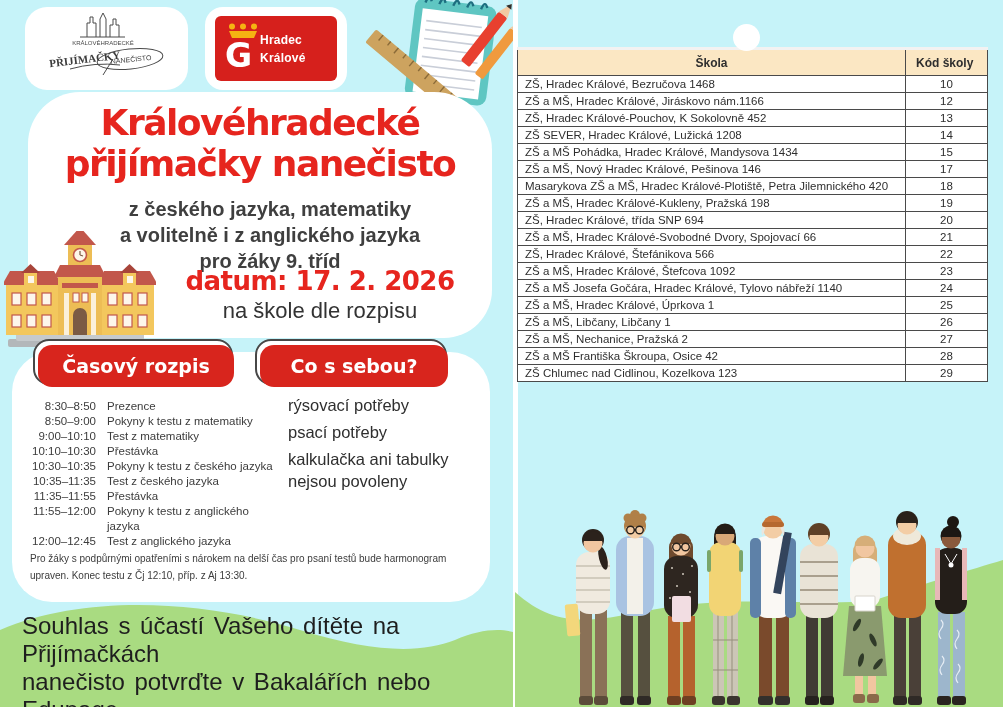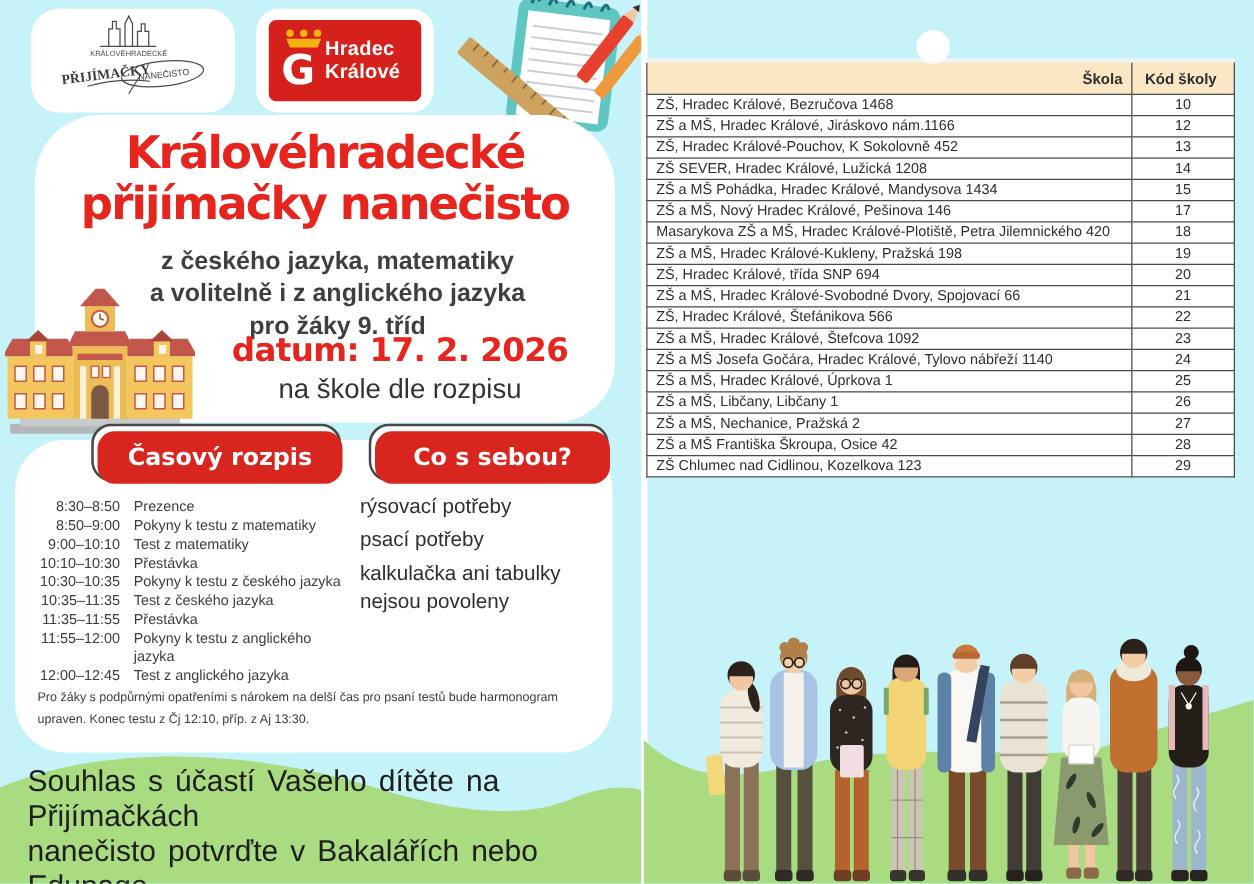--- a/index.html
+++ b/index.html
@@ -10,37 +10,37 @@
     font-family:"Liberation Sans", sans-serif;
     color:#3b3b3b;
   }
   .abs { position:absolute; }
 
   
   .logo-card1 { left:25px; top:7px; width:163px; height:83px; background:#fff; border-radius:22px; }
   .logo-card2 { left:205px; top:7px; width:142px; height:83px; background:#fff; border-radius:18px; }
   .city-red { position:absolute; left:10px; top:9px; width:122px; height:65px; background:#d6201c; border-radius:6px; display:flex; align-items:center; padding-left:10px; }
   .city-g { color:#fff; font-family:"DejaVu Sans", sans-serif; font-weight:bold; font-size:33px; line-height:30px; margin-top:14px; }
-  .city-name { color:#fff; font-weight:bold; font-size:16px; line-height:18px; margin-left:8px; letter-spacing:0.2px; }
+  .city-name { color:#fff; font-weight:bold; font-size:12px; line-height:18px; margin-left:8px; letter-spacing:0.2px; }
   .crown { position:absolute; left:12px; top:7px; }
 
   .blob1 { left:28px; top:92px; width:464px; height:246px; background:#fff; border-radius:52px 58px 48px 58px; }
   .blob2 { left:12px; top:352px; width:478px; height:250px; background:#fff; border-radius:40px; }
 
   .title { left:30px; top:102px; width:460px; text-align:center;
            font-family:"DejaVu Sans", sans-serif; font-weight:bold;
            font-size:36px; line-height:41px; letter-spacing:-1.5px; color:#e6251e; }
   .subtitle { left:60px; top:196px; width:420px; text-align:center;
               font-weight:bold; font-size:20px; line-height:26px; color:#3f3f3f; }
   .date-line { left:140px; top:266px; width:360px; text-align:center;
                font-family:"DejaVu Sans", sans-serif; font-weight:bold;
                font-size:26px; color:#e6251e; letter-spacing:-0.5px; }
   .loc-line { left:140px; top:298px; width:360px; text-align:center; font-size:22px; color:#333; }
 
-  .btn-wrap { width:196px; height:42px;margin-left:40px; }
+  .btn-wrap { width:196px; height:42px; }
   .btn-wrap::before { content:""; position:absolute; left:-5px; top:-6px; width:100%; height:100%;
                       border:2px solid #474747; border-radius:16px; background:#fff; }
   .btn { position:absolute; inset:0; background:#d8251d; border-radius:14px;
          display:flex; align-items:center; justify-content:center;
          color:#fff; font-family:"DejaVu Sans", sans-serif; font-weight:bold; font-size:19px; }
   #btn-schedule { left:38px; top:345px; }
   #btn-bring { left:260px; top:345px; width:188px; }
   #btn-bring .btn { border-radius:14px; }
 
   .sched { left:26px; top:399px; width:256px; font-size:11.5px; line-height:15px; color:#3c3c3c; }
@@ -59,21 +59,21 @@
 
   
   .divider { left:513px; top:0; width:5px; height:707px; background:#fff; }
 
   
   .school-table { position:absolute; left:517px; top:47px; width:471px;
                   border-collapse:collapse; font-size:11.5px; color:#2e2e2e;
                   background:#fff; border-top:3px solid #f2f2f2; }
   .school-table th, .school-table td { border:1px solid #4a4a4a; padding:2px 7px; }
   .school-table th { background:#fbe7c3; font-weight:bold; font-size:12px;
-                     text-align:right; height:27px; }
+                     text-align:center; height:27px; }
   .school-table td { height:17px; }
   .c-code, th.h-code { width:82px; text-align:center; }
   th.h-code { text-align:left; padding-left:10px; }
   .pin { left:733px; top:24px; width:27px; height:27px; background:#fff; border-radius:50%; }
 
   svg { display:block; }
 </style>
 </head>
 <body>
 

